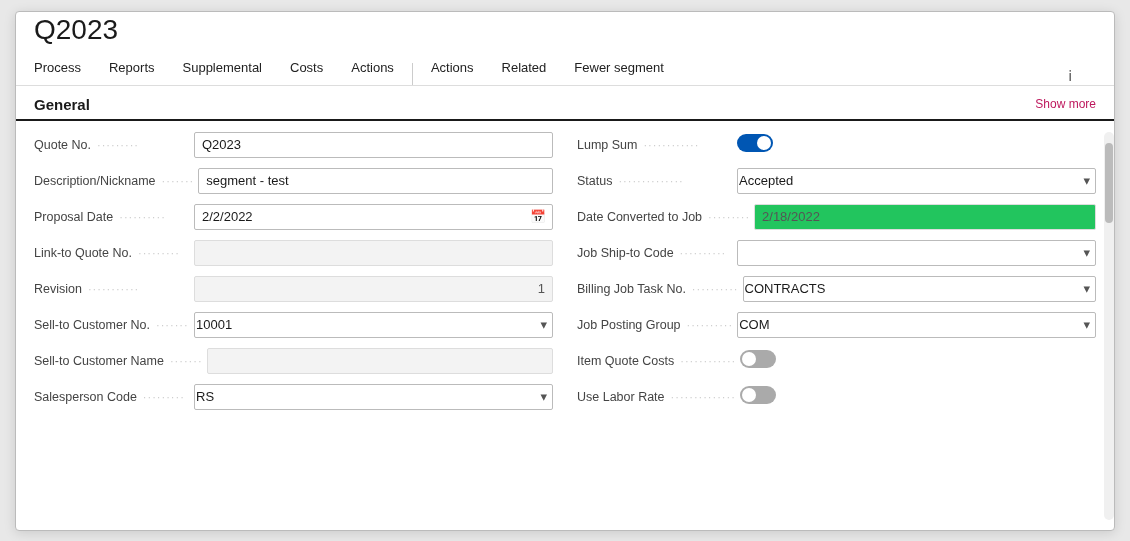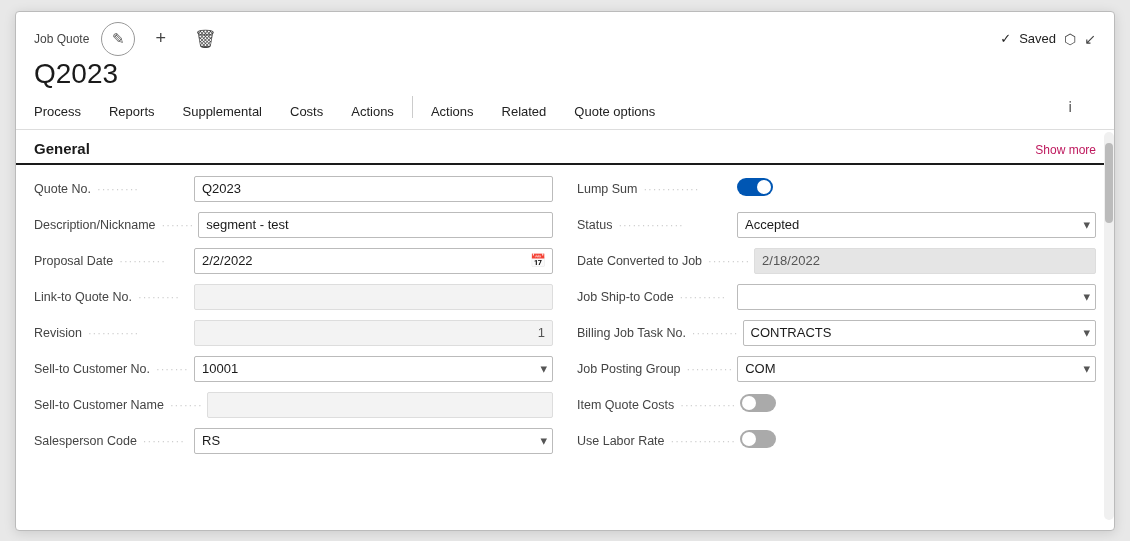--- a/index.html
+++ b/index.html
@@ -6,93 +6,75 @@
     body { background: #e8e8e8; font-family: 'Segoe UI', Arial, sans-serif; font-size: 13px; color: #1a1a1a; display: flex; justify-content: center; align-items: center; min-height: 100vh; }
     .window { background: #fff; border: 1.5px solid #bbb; border-radius: 4px; width: 1100px; min-height: 520px; position: relative; box-shadow: 0 2px 12px rgba(0,0,0,0.13); }
     .title-bar { display: flex; align-items: center; padding: 10px 18px 0 18px; gap: 12px; }
     .title-bar-label { font-size: 12px; color: #444; }
     .circle-btn { width: 34px; height: 34px; border-radius: 50%; border: 1.5px solid #999; background: #fff; display: flex; align-items: center; justify-content: center; cursor: pointer; font-size: 15px; color: #555; }
     .icon-btn { background: none; border: none; cursor: pointer; font-size: 18px; color: #444; padding: 4px 8px; }
     .saved-status { margin-left: auto; display: flex; align-items: center; gap: 8px; font-size: 13px; color: #222; }
     .saved-status .check { color: #222; }
     .window-action-btn { background: none; border: none; font-size: 16px; cursor: pointer; color: #444; }
     .page-title { font-size: 28px; font-weight: 300; padding: 2px 18px 6px 18px; color: #1a1a1a; }
-    .nav-bar { display: flex; align-items: flex-start; border-bottom: 1px solid #ddd; padding: 0 18px; gap: 0; position: relative; }
+    .nav-bar { display: flex; align-items: flex-end; border-bottom: 1px solid #ddd; padding: 0 18px; gap: 0; position: relative; }
     .nav-item { padding: 8px 14px; font-size: 13px; color: #222; cursor: pointer; border-bottom: 2px solid transparent; white-space: nowrap; }
     .nav-divider { width: 1px; height: 22px; background: #ccc; margin: 0 4px; }
     .nav-info { margin-left: auto; color: #555; font-size: 15px; cursor: pointer; }
-    .section-header { display: flex; align-items: flex-end; justify-content: space-between; padding: 10px 18px 6px 18px; border-bottom: 2px solid #1a1a1a; }
+    .section-header { display: flex; align-items: center; justify-content: space-between; padding: 10px 18px 6px 18px; border-bottom: 2px solid #1a1a1a; }
     .section-title { font-size: 15px; font-weight: 700; }
     .show-more { font-size: 12px; color: #be185d; cursor: pointer; }
     .form-area { padding: 8px 18px 12px 18px; display: flex; gap: 0; }
     .form-col { flex: 1; display: flex; flex-direction: column; gap: 0; justify-content: space-between; }
     .form-col-right { flex: 1; display: flex; flex-direction: column; gap: 0; padding-left: 24px; }
     .field-row { display: flex; align-items: center; min-height: 32px; border-bottom: none; }
     .field-label { min-width: 160px; color: #444; font-size: 12.5px; white-space: nowrap; display: flex; align-items: center; gap: 2px; }
     .dots { letter-spacing: 1px; color: #ccc; font-size: 11px; flex: 1; margin: 0 4px; }
     .field-control { flex: 1; min-width: 0; }
     input[type="text"], input[type="date"] {
       width: 100%; border: 1px solid #bbb; border-radius: 2px; padding: 3px 7px; font-size: 13px; color: #1a1a1a; background: #fff; outline: none;
       height: 26px;
     }
     input.readonly { background: #f3f3f3; border-color: #ddd; color: #555; }
     .select-wrapper { position: relative; display: flex; align-items: center; }
-    .select-wrapper select { width: 100%; border: 1px solid #bbb; border-radius: 2px; padding: 3px 28px 3px 7px; font-size: 13px; color: #1a1a1a; background: #fff; height: 26px; appearance: none; outline: none; cursor: pointer; }
+    .select-wrapper select { width: 100%; border: 1px solid #bbb; border-radius: 2px; padding: 3px 28px 3px 1px; font-size: 13px; color: #1a1a1a; background: #fff; height: 26px; appearance: none; outline: none; cursor: pointer; }
     .select-wrapper .chevron { position: absolute; right: 6px; pointer-events: none; font-size: 13px; color: #555; }
     .date-wrapper { position: relative; display: flex; align-items: center; }
     .date-wrapper input { padding-right: 28px; }
     .date-wrapper .cal-icon { position: absolute; right: 6px; font-size: 13px; color: #555; pointer-events: none; }
     .toggle-switch { display: inline-flex; align-items: center; cursor: pointer; }
     .toggle-track { width: 36px; height: 18px; border-radius: 9px; background: #0056b3; position: relative; transition: background 0.2s; }
     .toggle-track.off { background: #aaa; }
     .toggle-thumb { width: 14px; height: 14px; border-radius: 50%; background: #fff; position: absolute; top: 2px; right: 2px; transition: right 0.2s, left 0.2s; }
     .toggle-track.off .toggle-thumb { right: auto; left: 2px; }
     .scrollbar { position: absolute; right: 0; top: 120px; bottom: 10px; width: 10px; background: #f0f0f0; border-radius: 5px; }
     .scrollbar-thumb { width: 8px; background: #bbb; border-radius: 4px; height: 80px; margin: 1px auto; position: relative; top: 10px; }
     .row-spacer { height: 4px; }
-    .field-value-readonly { background: #e5e5e5; border: 1px solid #ddd; border-radius: 2px; padding: 3px 7px; font-size: 13px; color: #555; height: 26px; display: flex; align-items: center; width: 100%; }
+    .field-value-readonly { background: #22c55e; border: 1px solid #ddd; border-radius: 2px; padding: 3px 7px; font-size: 13px; color: #555; height: 26px; display: flex; align-items: center; width: 100%; }
     .revision-wrapper { position: relative; }
     .revision-wrapper input { text-align: right; }
   </style>
 </head>
 <body>
 
 <div class="window">
 
-  <div class="title-bar">
-    <span class="title-bar-label">Job Quote</span>
-    <button class="circle-btn">
-      <span>✎</span>
-    </button>
-    <button class="icon-btn">
-      <span>+</span>
-    </button>
-    <button class="icon-btn">
-      <span>🗑</span>
-    </button>
-    <div class="saved-status">
-      <span class="check">✓</span>
-      <span>Saved</span>
-      <button class="window-action-btn" style="font-size:14px;">⬡</button>
-      <button class="window-action-btn" style="font-size:14px;">↙</button>
-    </div>
-  </div>
 
   <div class="page-title">Q2023</div>
 
   <div class="nav-bar">
     <span class="nav-item" style="padding-left:0">Process</span>
     <span class="nav-item">Reports</span>
     <span class="nav-item">Supplemental</span>
     <span class="nav-item">Costs</span>
     <span class="nav-item">Actions</span>
     <div class="nav-divider"></div>
     <span class="nav-item">Actions</span>
     <span class="nav-item">Related</span>
-    <span class="nav-item">Quote options</span>
+    <span class="nav-item">Fewer segment</span>
     <span class="nav-info" style="margin-left:auto;padding-right:24px;">ℹ</span>
   </div>
 
   <div class="scrollbar">
     <div class="scrollbar-thumb"></div>
   </div>
 
   <div class="section-header">
     <span class="section-title">General</span>
     <span class="show-more">Show more</span>

